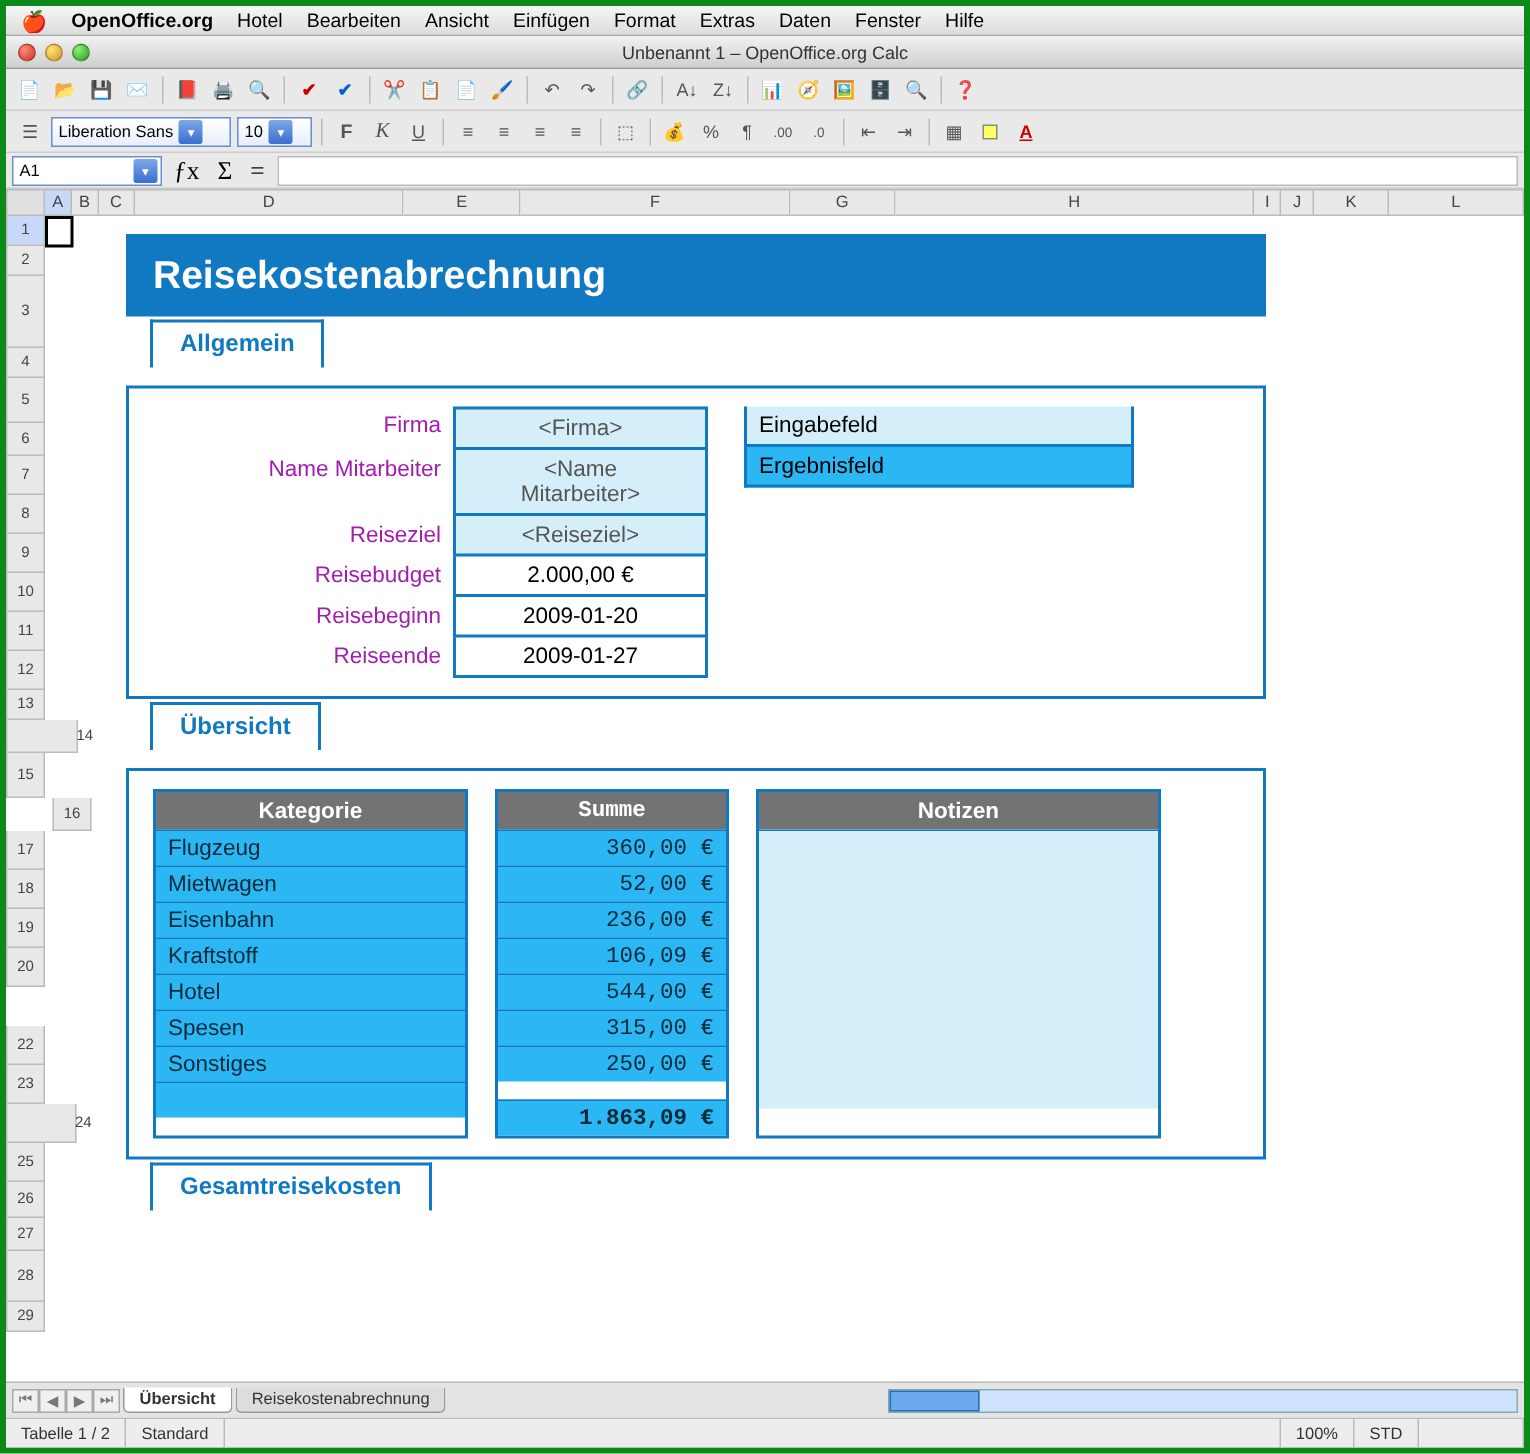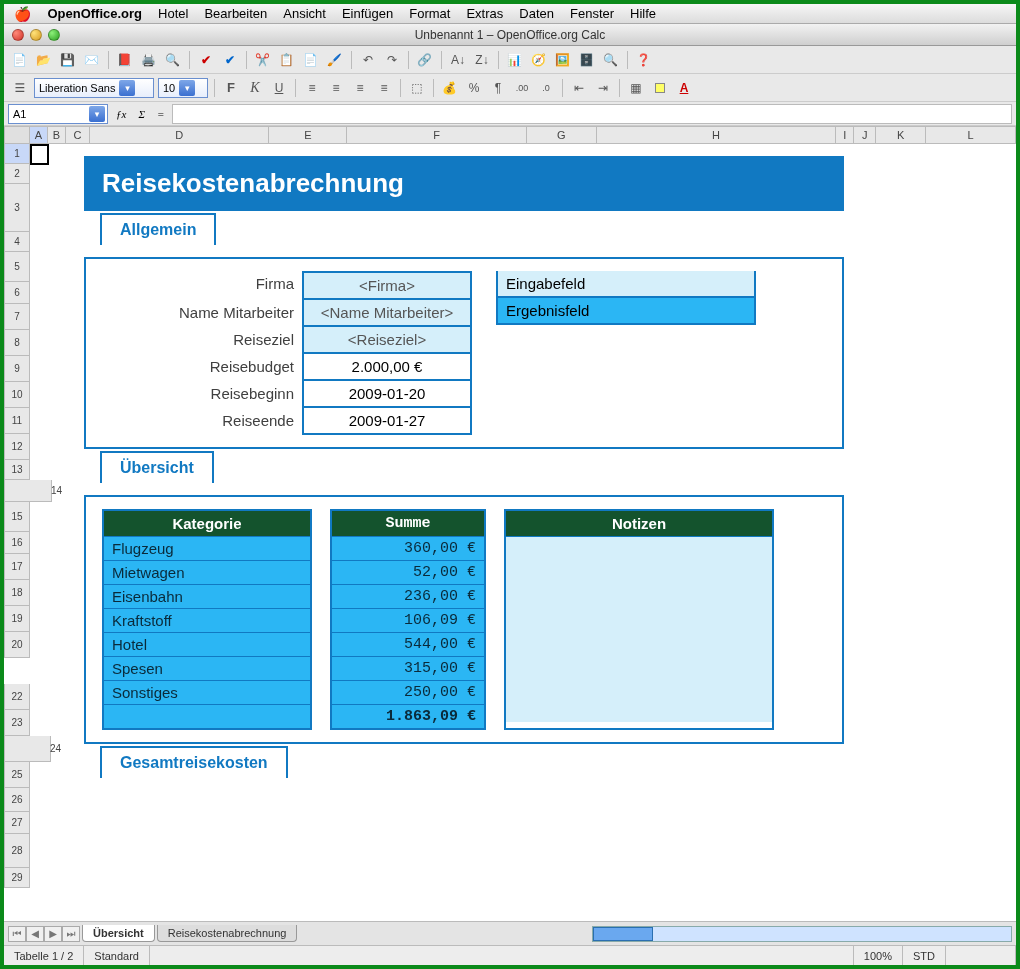--- a/index.html
+++ b/index.html
@@ -96,21 +96,21 @@
   .formula-bar .namebox {
     width:100px;height:20px;border:1px solid #6a8fcf;background:#fff;
     display:flex;align-items:center;justify-content:space-between;
     padding:0 2px 0 4px;font-size:11px;
   }
   .formula-bar .namebox .drop{
     width:16px;height:16px;background:linear-gradient(#7ea7e8,#3a6fd0);
     border-radius:2px;color:#fff;font-size:9px;display:flex;
     align-items:center;justify-content:center;
   }
-  .formula-bar .fx { font-style:italic; font-family:serif; font-size:11px; padding:0 4px;}
+  .formula-bar .fx { font-family:serif; font-size:17px; padding:0 4px;}
   .formula-bar .fx-input{
     flex:1;height:20px;border:1px solid #bbb;background:#fff;
   }
 
   
   .sheet {
     position:relative;
     height:calc(969px - 8px - 20px - 22px - 28px - 28px - 24px - 24px - 20px);
     overflow:hidden;
     background:#fff;
@@ -151,24 +151,24 @@
   }
   .panel-tab{
     display:inline-block;border:2px solid #1179c2;border-bottom:none;
     background:#fff;color:#1179c2;font-weight:bold;font-size:16px;
     padding:6px 18px;margin-left:16px;position:relative;top:2px;
   }
   .panel-inner{padding:12px 16px;}
 
   .allg-row{display:flex;align-items:stretch;margin-bottom:0;}
   .allg-label{
-    width:200px;text-align:right;padding:4px 8px;font-size:15px;color:#404040;
+    width:200px;text-align:right;padding:4px 8px;font-size:15px;color:#a21caf;
   }
   .allg-val{
-    width:170px;text-align:center;padding:4px 6px;
+    width:170px;text-align:center;padding:4px 23px;
     border:2px solid #1179c2;border-top:none;font-size:15px;
   }
   .allg-row:first-child .allg-val{border-top:2px solid #1179c2;}
   .allg-val.input{background:#d5effa;color:#555;}
 
   .legend{
     margin-left:24px;width:260px;
   }
   .legend .lh{
     background:#0a97e5;color:#fff;font-weight:bold;text-align:center;
@@ -176,21 +176,21 @@
   }
   .legend .lr{
     border:2px solid #1179c2;border-top:none;padding:4px 8px;font-size:15px;
   }
   .legend .lr.in{background:#d5effa;}
   .legend .lr.out{background:#2bb6f4;}
 
   .ov-cols{display:flex;gap:18px;}
   .ov-col{border:2px solid #1179c2;}
   .ov-col .ch{
-    background:#14532d;color:#fff;font-weight:bold;text-align:center;
+    background:#737373;color:#fff;font-weight:bold;text-align:center;
     padding:4px 0;font-size:15px;
   }
   .ov-col .cr{
     background:#2bb6f4;border-top:1px solid #1179c2;
     padding:3px 8px;font-size:15px;color:#0a2a3a;
   }
   .ov-col.kat{width:210px;}
   .ov-col.sum{width:156px;font-family:Liberation Mono, monospace;}
   .ov-col.sum .cr{text-align:right;}
   .ov-col.not{width:270px;}
@@ -368,21 +368,21 @@
         <div class="rowhdr" style="top: 138px; --h: 22px; height: 22px; line-height: 22px;">6</div>
         <div class="rowhdr" style="top: 160px; --h: 26px; height: 26px; line-height: 26px;">7</div>
         <div class="rowhdr" style="top: 186px; --h: 26px; height: 26px; line-height: 26px;">8</div>
         <div class="rowhdr" style="top: 212px; --h: 26px; height: 26px; line-height: 26px;">9</div>
         <div class="rowhdr" style="top: 238px; --h: 26px; height: 26px; line-height: 26px;">10</div>
         <div class="rowhdr" style="top: 264px; --h: 26px; height: 26px; line-height: 26px;">11</div>
         <div class="rowhdr" style="top: 290px; --h: 26px; height: 26px; line-height: 26px;">12</div>
         <div class="rowhdr" style="top: 316px; --h: 20px; height: 20px; line-height: 20px;">13</div>
         <div class="rowhdr" style="top: 336px; --h: 22px; height: 22px; line-height: 22px; padding-left: 46px;">14</div>
         <div class="rowhdr" style="top: 358px; --h: 30px; height: 30px; line-height: 30px;">15</div>
-        <div class="rowhdr" style="top: 388px; --h: 22px; height: 22px; line-height: 22px;">16</div>
+        <div class="rowhdr" style="top: 388px; --h: 22px; height: 22px; line-height: 22px; margin-left: 31px;">16</div>
         <div class="rowhdr" style="top: 410px; --h: 26px; height: 26px; line-height: 26px;">17</div>
         <div class="rowhdr" style="top: 436px; --h: 26px; height: 26px; line-height: 26px;">18</div>
         <div class="rowhdr" style="top: 462px; --h: 26px; height: 26px; line-height: 26px;">19</div>
         <div class="rowhdr" style="top: 488px; --h: 26px; height: 26px; line-height: 26px;">20</div>
         <div class="rowhdr" style="top: 514px; --h: 26px; height: 26px; line-height: 26px; margin-top: 40px;">21</div>
         <div class="rowhdr" style="top: 540px; --h: 26px; height: 26px; line-height: 26px;">22</div>
         <div class="rowhdr" style="top: 566px; --h: 26px; height: 26px; line-height: 26px;">23</div>
         <div class="rowhdr" style="top: 592px; --h: 26px; height: 26px; line-height: 26px; padding-left: 45px;">24</div>
         <div class="rowhdr" style="top: 618px; --h: 26px; height: 26px; line-height: 26px;">25</div>
         <div class="rowhdr" style="top: 644px; --h: 24px; height: 24px; line-height: 24px;">26</div>
@@ -454,21 +454,21 @@
               <div class="ov-col sum">
                 <div class="ch">Summe</div>
                 <div id="ov-sum">
                     <div class="cr">360,00 €</div>
                     <div class="cr">52,00 €</div>
                     <div class="cr">236,00 €</div>
                     <div class="cr">106,09 €</div>
                     <div class="cr">544,00 €</div>
                     <div class="cr">315,00 €</div>
                     <div class="cr">250,00 €</div>
-                    <div class="cr" style="font-weight: bold;">1.863,09 €</div>
+                    <div class="cr" style="font-weight: bold; margin-top: 12px;">1.863,09 €</div>
                   </div>
               </div>
               <div class="ov-col not">
                 <div class="ch">Notizen</div>
                 <div class="cr"></div>
               </div>
             </div>
           </div>
         </div>
       </div>

